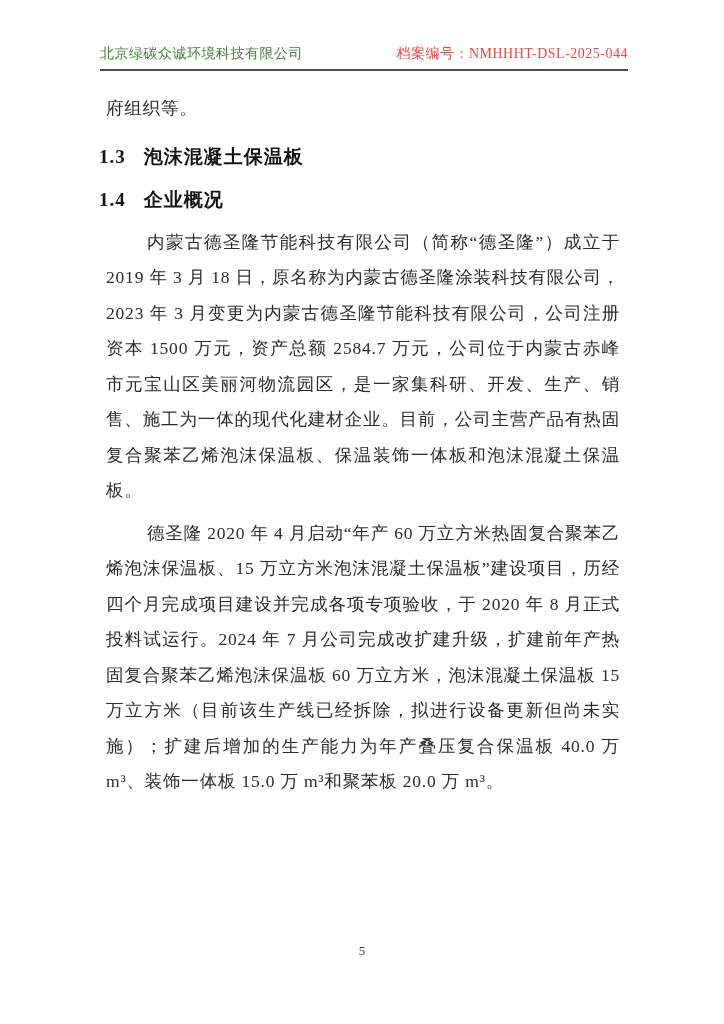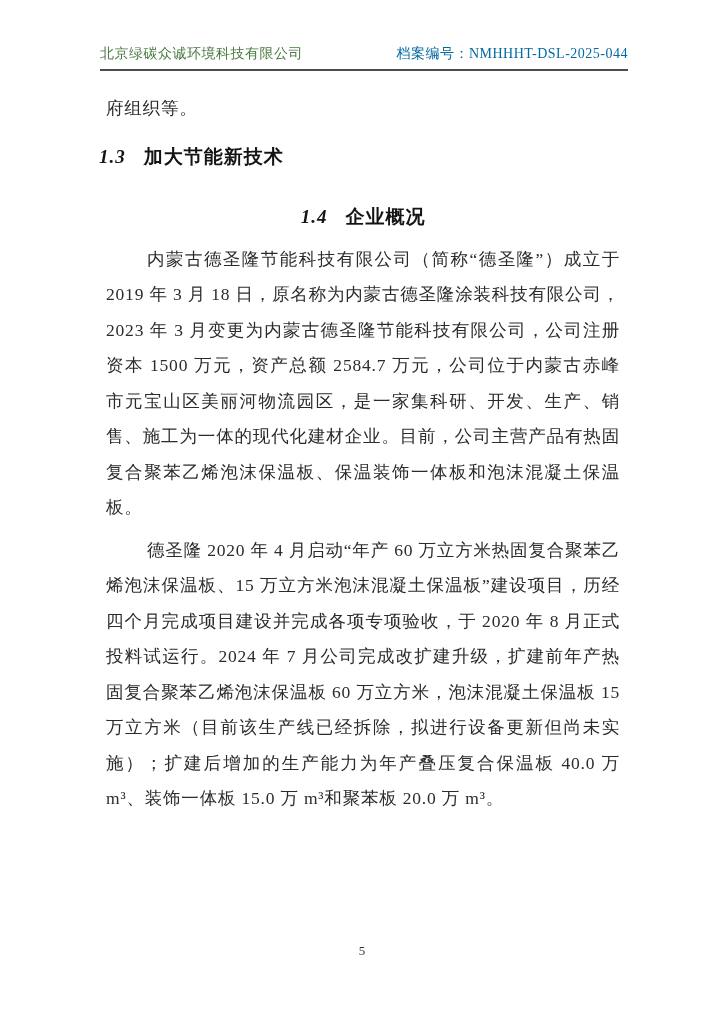--- a/index.html
+++ b/index.html
@@ -23,21 +23,21 @@
     top: 45px;
     width: 528px;
     display: flex;
     justify-content: space-between;
     align-items: baseline;
     font-size: 14px;
     letter-spacing: 0.5px;
     white-space: nowrap;
   }
   .header .company { color: #4a7a41; }
-  .header .archive { color: #0369a1; }
+  .header .archive { color: #ef4444; }
   .rule {
     position: absolute;
     left: 100px;
     top: 69px;
     width: 528px;
     height: 2px;
     background: #4d4d4d;
   }
   
   .content {
@@ -56,22 +56,22 @@
   h2.sec {
     margin: 0;
     font-size: 19px;
     font-weight: bold;
     line-height: 35.5px;
     letter-spacing: 1px;
     color: #141414;
     text-align: left;
   }
   h2.sec-13 { margin-top: 12px; }
-  h2.sec-14 { margin-top: 25px; text-align: center; }
-  .sec .num { margin-right: 18px; font-style: italic; }
+  h2.sec-14 { margin-top: 8px; }
+  .sec .num { margin-right: 18px; }
   
   .footer {
     position: absolute;
     left: 0;
     top: 939px;
     width: 724px;
     text-align: center;
     font-size: 13px;
     line-height: 24px;
     color: #3a3a3a;
@@ -86,21 +86,21 @@
     <span class="company">北京绿碳众诚环境科技有限公司</span>
     <span class="archive">档案编号：NMHHHT-DSL-2025-044</span>
   </div>
   <div class="rule"></div>
 
   <div class="content">
 
     <p>府组织等。</p>
 
     <h2 class="sec sec-13">
-      <span class="num">1.3</span><span>加大节能新技术</span>
+      <span class="num">1.3</span><span>泡沫混凝土保温板</span>
     </h2>
 
 
     <h2 class="sec sec-14">
       <span class="num">1.4</span><span>企业概况</span>
     </h2>
 
     <p class="para-indent">内蒙古德圣隆节能科技有限公司（简称“德圣隆”）成立于 2019 年 3 月 18 日，原名称为内蒙古德圣隆涂装科技有限公司，2023 年 3 月变更为内蒙古德圣隆节能科技有限公司，公司注册资本 1500 万元，资产总额 2584.7 万元，公司位于内蒙古赤峰市元宝山区美丽河物流园区，是一家集科研、开发、生产、销售、施工为一体的现代化建材企业。目前，公司主营产品有热固复合聚苯乙烯泡沫保温板、保温装饰一体板和泡沫混凝土保温板。</p>
 
     <p class="para-indent">德圣隆 2020 年 4 月启动“年产 60 万立方米热固复合聚苯乙烯泡沫保温板、15 万立方米泡沫混凝土保温板”建设项目，历经四个月完成项目建设并完成各项专项验收，于 2020 年 8 月正式投料试运行。2024 年 7 月公司完成改扩建升级，扩建前年产热固复合聚苯乙烯泡沫保温板 60 万立方米，泡沫混凝土保温板 15 万立方米（目前该生产线已经拆除，拟进行设备更新但尚未实施）；扩建后增加的生产能力为年产叠压复合保温板 40.0 万 m³、装饰一体板 15.0 万 m³和聚苯板 20.0 万 m³。</p>

